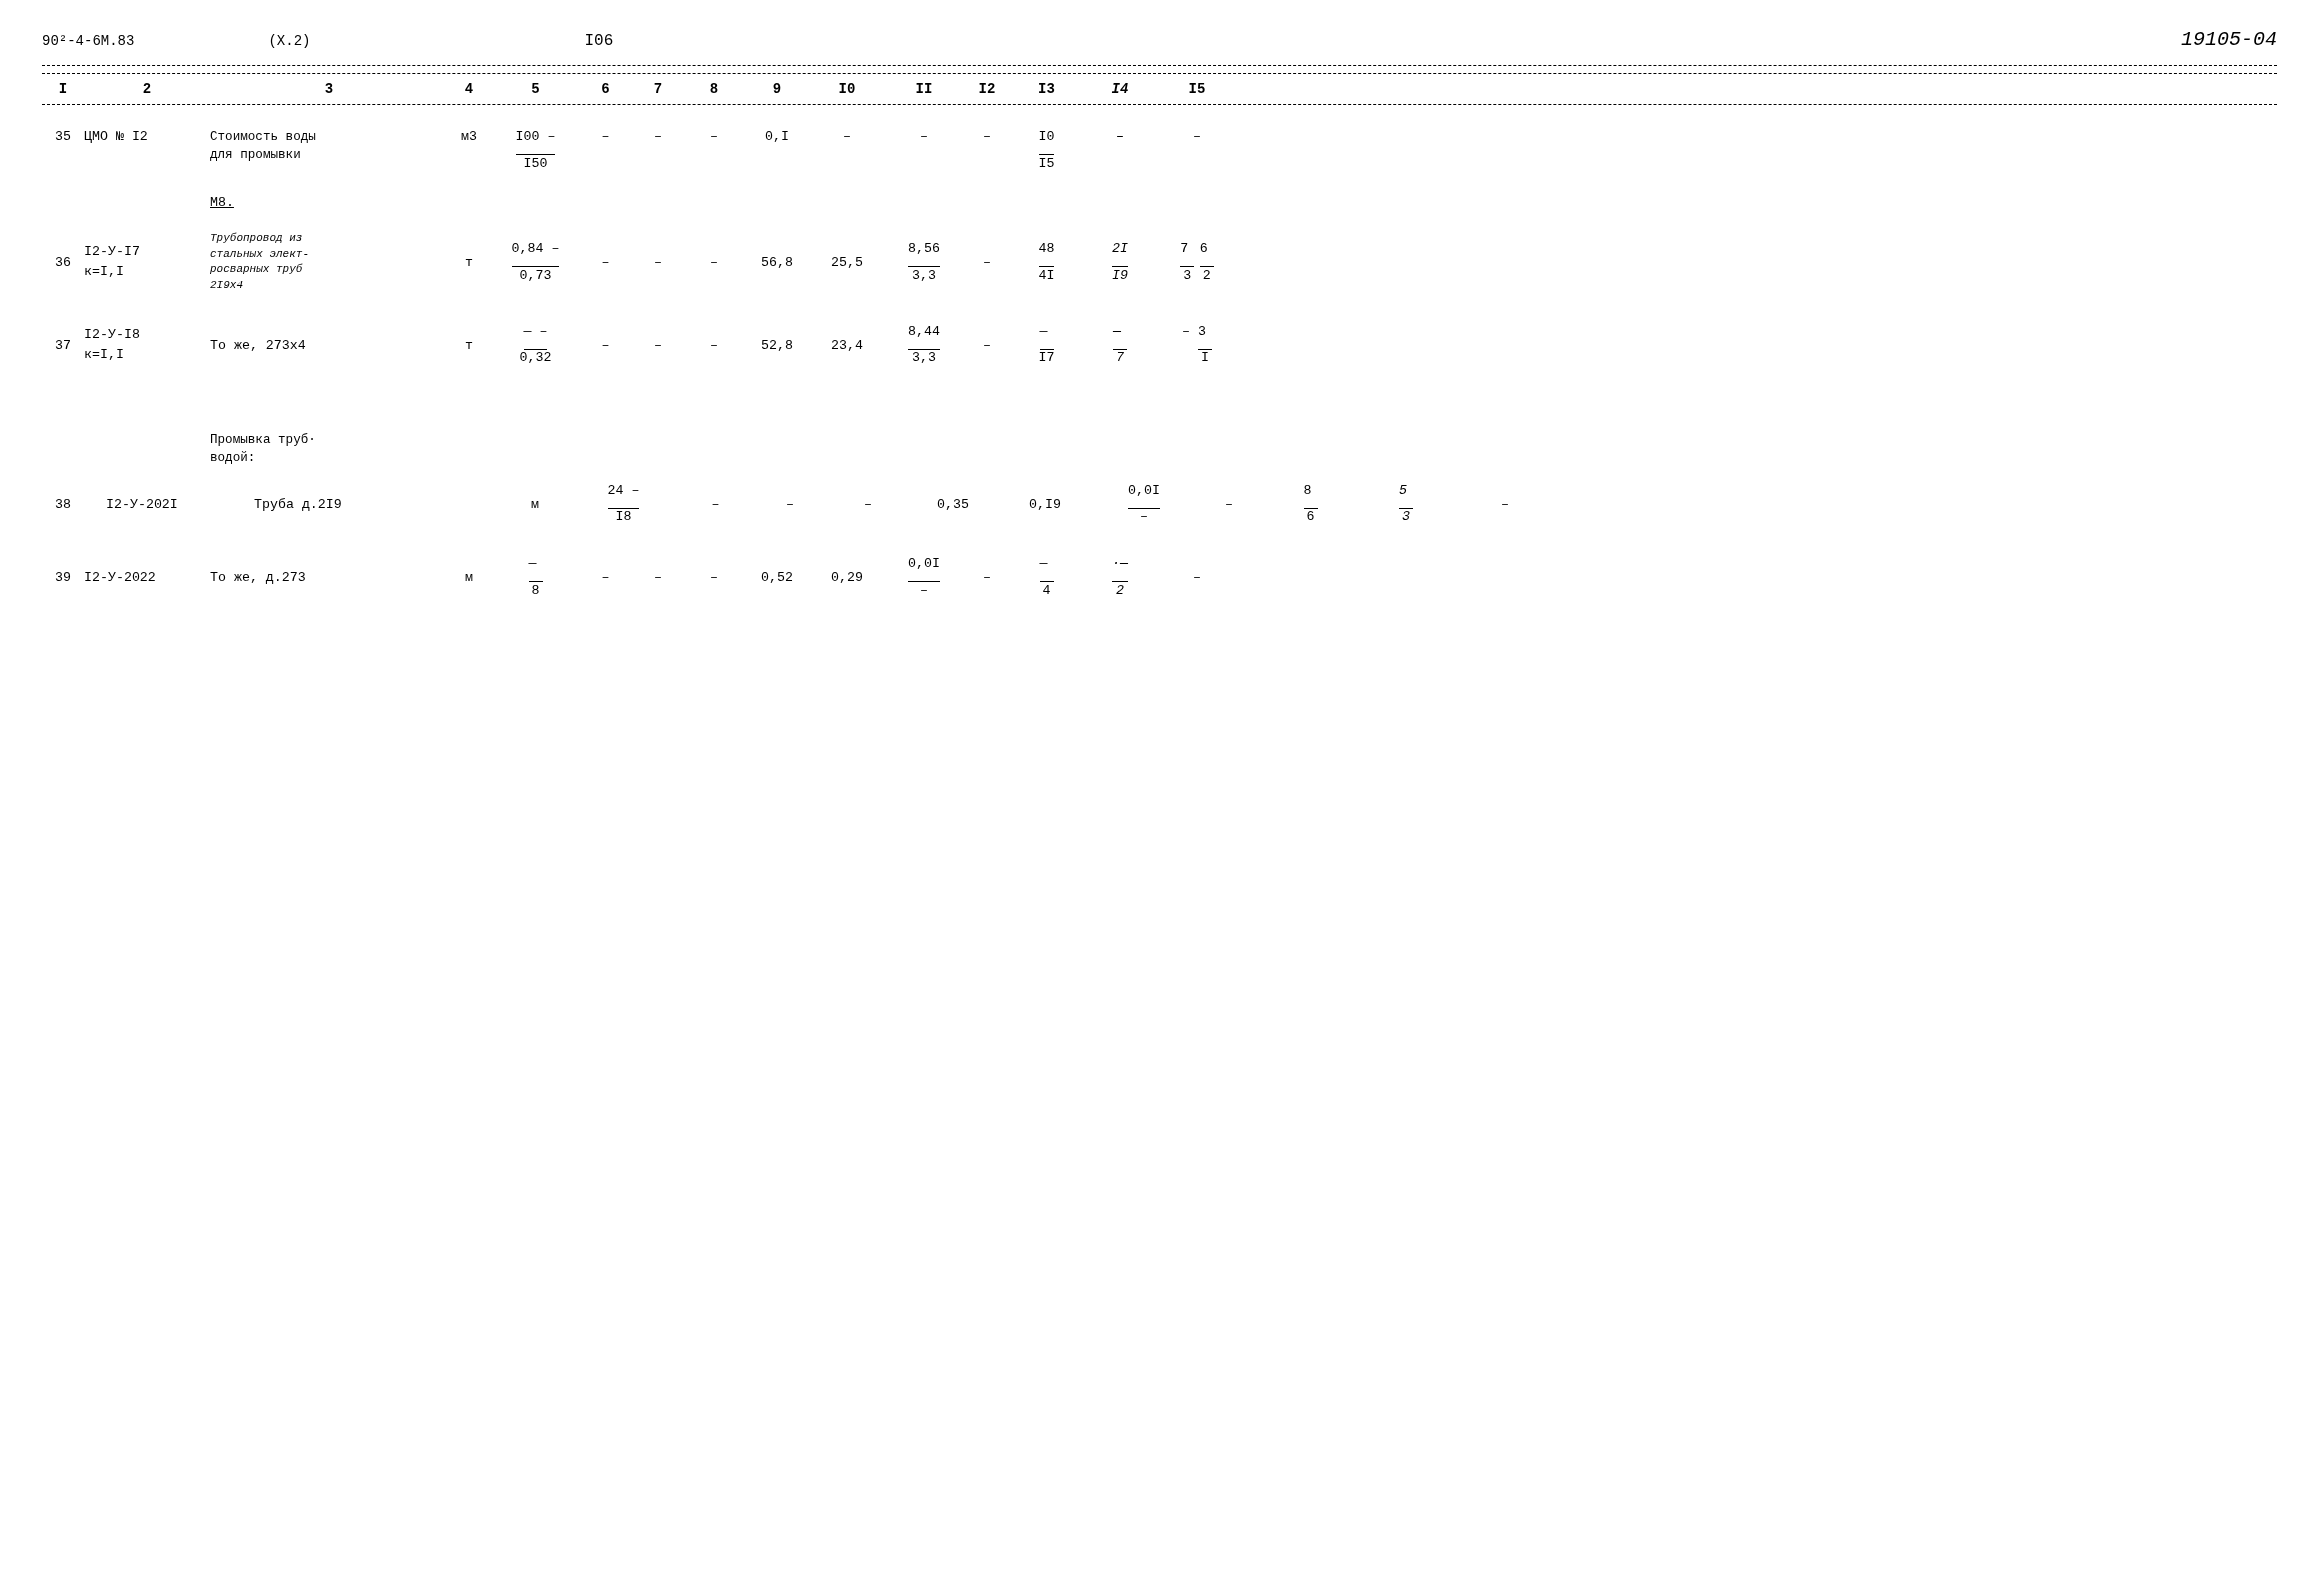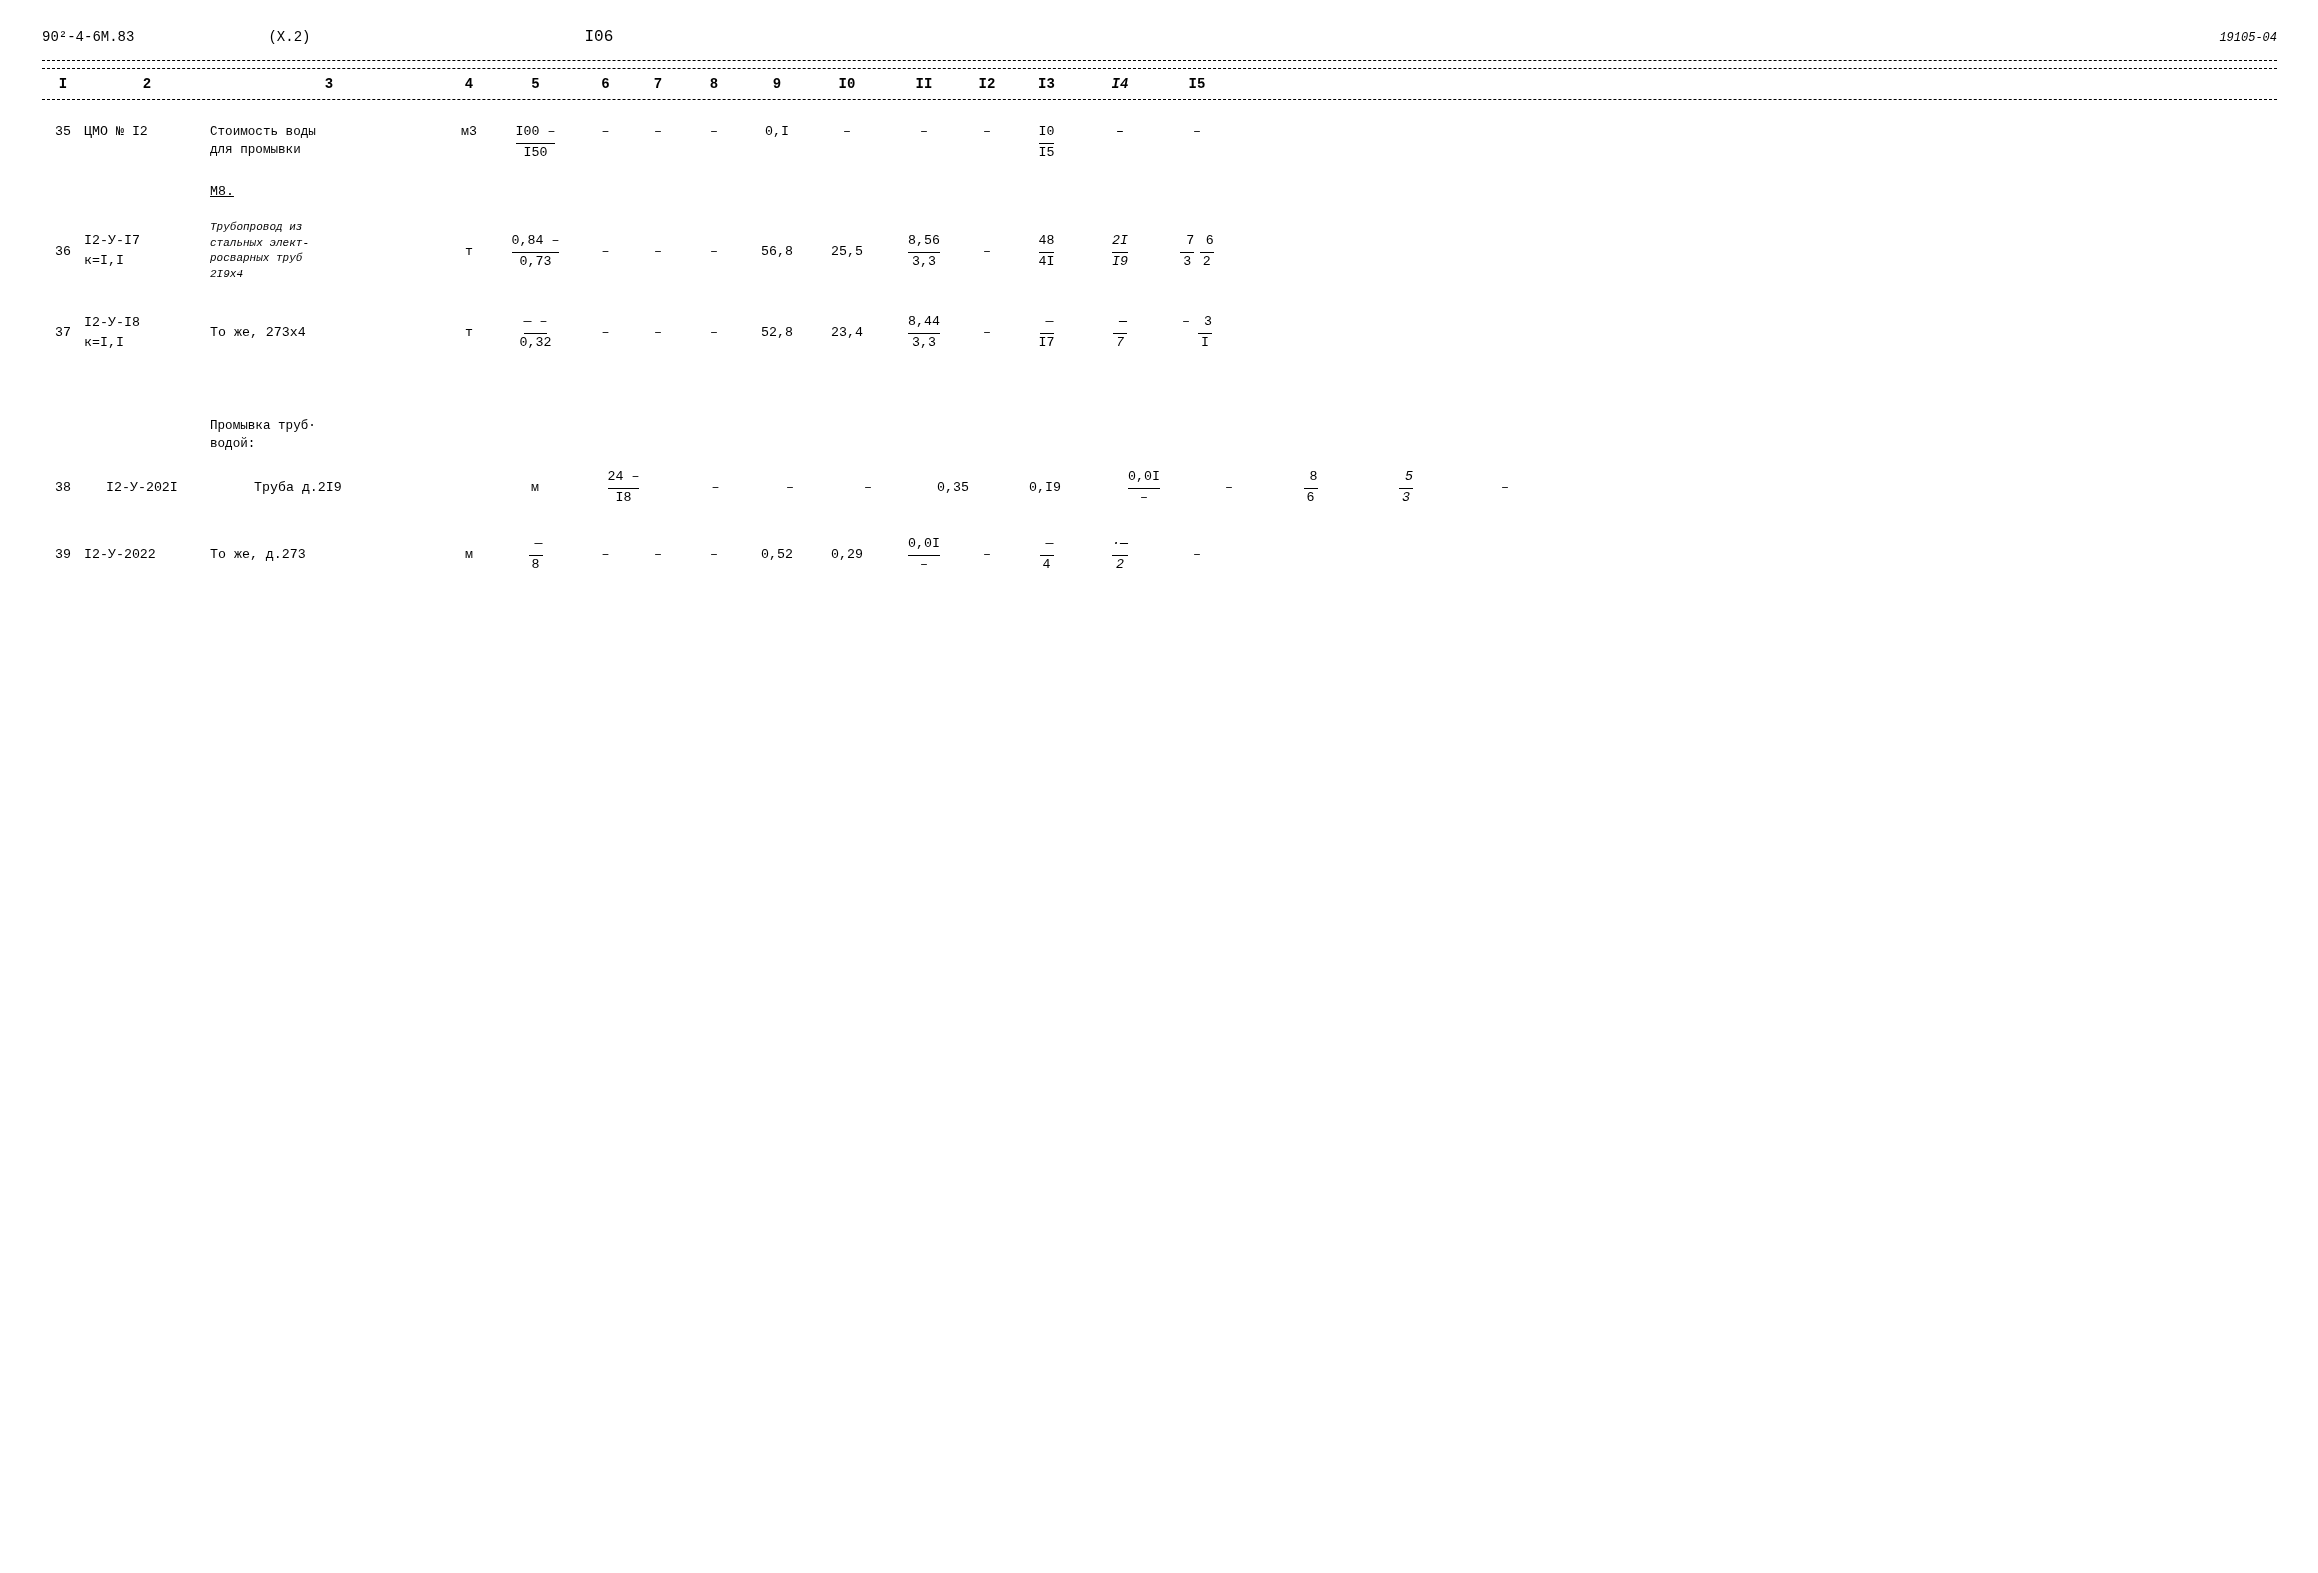--- a/index.html
+++ b/index.html
@@ -71,42 +71,42 @@
       text-align: left;
     }
     .fraction {
       display: inline-flex;
       flex-direction: column;
       align-items: center;
       line-height: 1.2;
     }
     .fraction .num {
       border-bottom: 0.7px solid #000;
-      padding-bottom: 3px;
+      padding-bottom: 9px;
       min-width: 14px;
-      text-align: right;
+      text-align: left;
     }
     .fraction .den {
       padding-top: 0.7px;
       min-width: 14px;
     }
     .note-row {
       display: flex;
       padding: 5.6px 0 5.6px 168px;
       font-size: 13.3px;
     }
   </style>
 </head>
 <body>
 
 <div class="header-row">
   <span style="font-size:14px;">90²-4-6М.83</span>
   <span style="font-size:14px; margin-left:70px;">(X.2)</span>
   <span style="font-size:16px; margin-left:210px;">I06</span>
-  <span style="font-size:12px; margin-left:auto; font-style:italic;">19105-04</span>
+  <span style="font-size:20px; margin-left:auto; font-style:italic;">19105-04</span>
 </div>
 
 <hr class="divider-dashed">
 
 <div class="col-headers">
   <div class="col-h c1">I</div>
   <div class="col-h c2">2</div>
   <div class="col-h c3">3</div>
   <div class="col-h c4">4</div>
   <div class="col-h c5">5</div>

